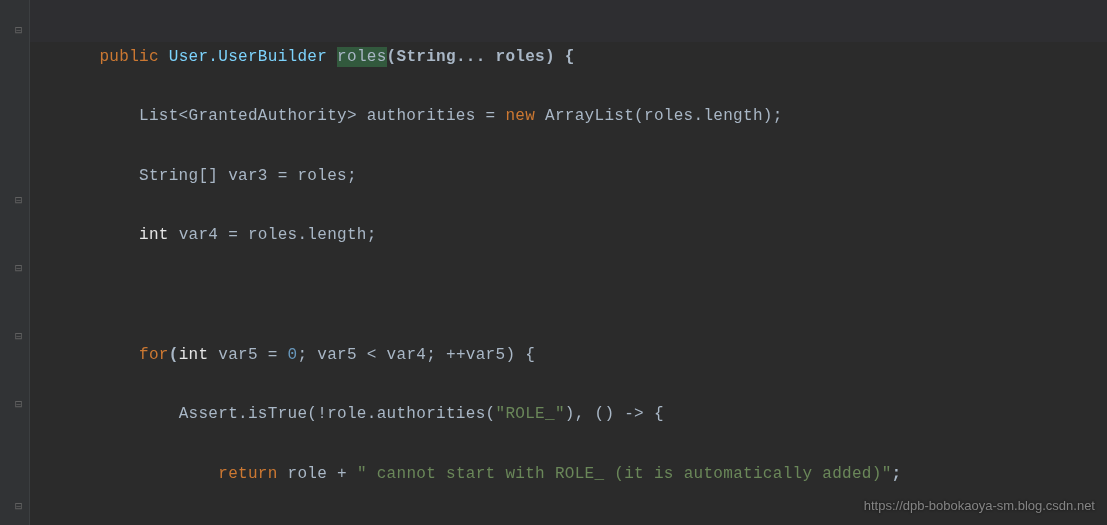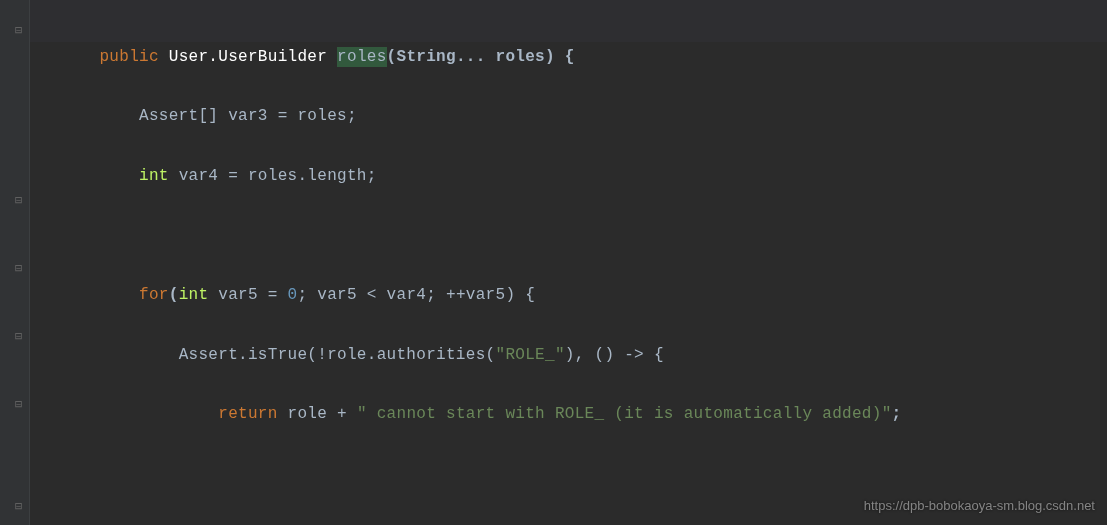--- a/index.html
+++ b/index.html
@@ -41,24 +41,24 @@
       white-space: pre;
       font-family: 'Consolas', 'Monaco', 'Courier New', monospace;
     }
     .line {
       height: 34px;
       line-height: 34px;
       letter-spacing: 0.3px;
     }
     .kw-public { color: #cc7832; margin-top: 28px; }
     .kw-new { color: #cc7832; }
-    .kw-int { color: #bef264; }
+    .kw-int { color: #e5e5e5; }
     .kw-for { color: #cc7832; }
     .kw-return { color: #cc7832; }
-    .type { color: #ffffff; font-family: Liberation Mono, monospace; }
+    .type { color: #7dd3fc; font-family: Liberation Mono, monospace; }
     .highlight-def { background: #32593d; color: #a9b7c6; padding: 1px 0; }
     .string { color: #6a8759; }
     .number { color: #6897bb; }
     .punct { color: #a9b7c6; font-weight: bold; }
     .ident { color: #a9b7c6; }
     .top-highlight {
       position: absolute;
       top: 0;
       left: 30px;
       right: 0;
@@ -86,21 +86,22 @@
   <div class="fold-marker" style="top:260px;">⊟</div>
   <div class="fold-marker" style="top:328px;">⊟</div>
   <div class="fold-marker" style="top:396px;">⊟</div>
   <div class="fold-marker" style="top:498px;">⊟</div>
 </div>
 
 <div class="top-highlight"></div>
 
 <div class="code-area">
 <div class="line">      <span class="kw-public">public</span><span class="type"> User.UserBuilder </span><span class="highlight-def">roles</span><span class="punct">(String... roles) {</span></div>
-<div class="line">          <span class="ident">Assert[] var3 = roles;</span></div>
+<div class="line">          <span class="ident">List&lt;GrantedAuthority&gt; authorities = </span><span class="kw-new">new</span><span class="ident"> ArrayList(roles.length);</span></div>
+<div class="line">          <span class="ident">String[] var3 = roles;</span></div>
 <div class="line">          <span class="kw-int">int</span><span class="ident"> var4 = roles.length;</span></div>
 <div class="line"> </div>
 <div class="line">          <span class="kw-for">for</span><span class="punct">(</span><span class="kw-int">int</span><span class="ident"> var5 = </span><span class="number">0</span><span class="ident">; var5 &lt; var4; ++var5) {</span></div>
 <div class="line">              <span class="ident">Assert.isTrue(!role.authorities(</span><span class="string">"ROLE_"</span><span class="ident">), () -&gt; {</span></div>
 <div class="line">                  <span class="kw-return">return</span><span class="ident"> role + </span><span class="string">" cannot start with ROLE_ (it is automatically added)"</span><span class="punct">;</span></div>
 
 
 
 
 

